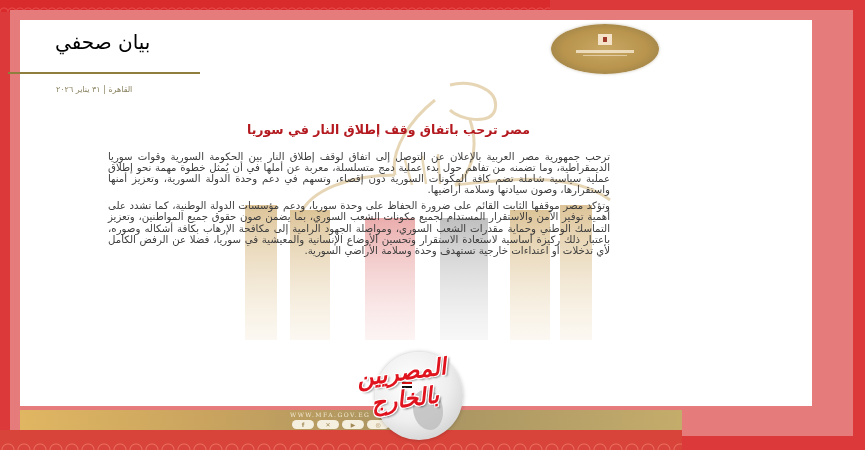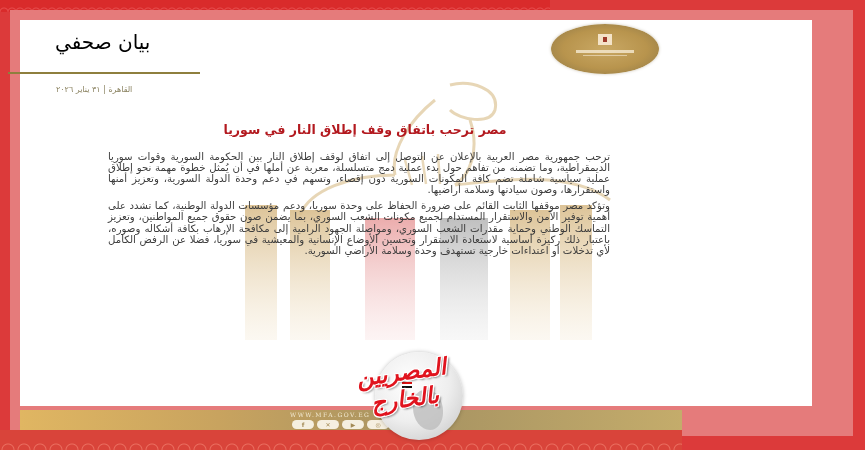--- a/index.html
+++ b/index.html
@@ -54,21 +54,21 @@
   }
   .logo-eagle { position: absolute; left: 47px; top: 10px; width: 14px; height: 11px; background: #f4e3c8; }
   .logo-eagle::after { content: ""; position: absolute; left: 5px; top: 3px; width: 4px; height: 5px; background: #9e3a2a; }
   .logo-text { position: absolute; left: 25px; top: 26px; width: 58px; height: 3px; background: #f5ead2; opacity: 0.8; }
   .logo-text2 { position: absolute; left: 32px; top: 31px; width: 44px; height: 1px; background: #f5ead2; opacity: 0.6; }
 
   
   .eagle { position: absolute; left: 130px; top: 60px; width: 510px; height: 260px; pointer-events: none; }
 
   .title {
-    position: absolute; left: 200px; top: 122px; width: 330px; text-align: center; direction: rtl;
+    position: absolute; left: 200px; top: 122px; width: 330px; direction: rtl;
     font-size: 12.5px; font-weight: bold; color: #b3191f;
   }
   .body {
     position: absolute; left: 108px; top: 151px; width: 502px; direction: rtl; text-align: justify;
     font-size: 10.2px; line-height: 11.1px; color: #3c3c3c;
   }
   .body p { margin-bottom: 5px; text-align-last: right; }
 
   
   .globe {

